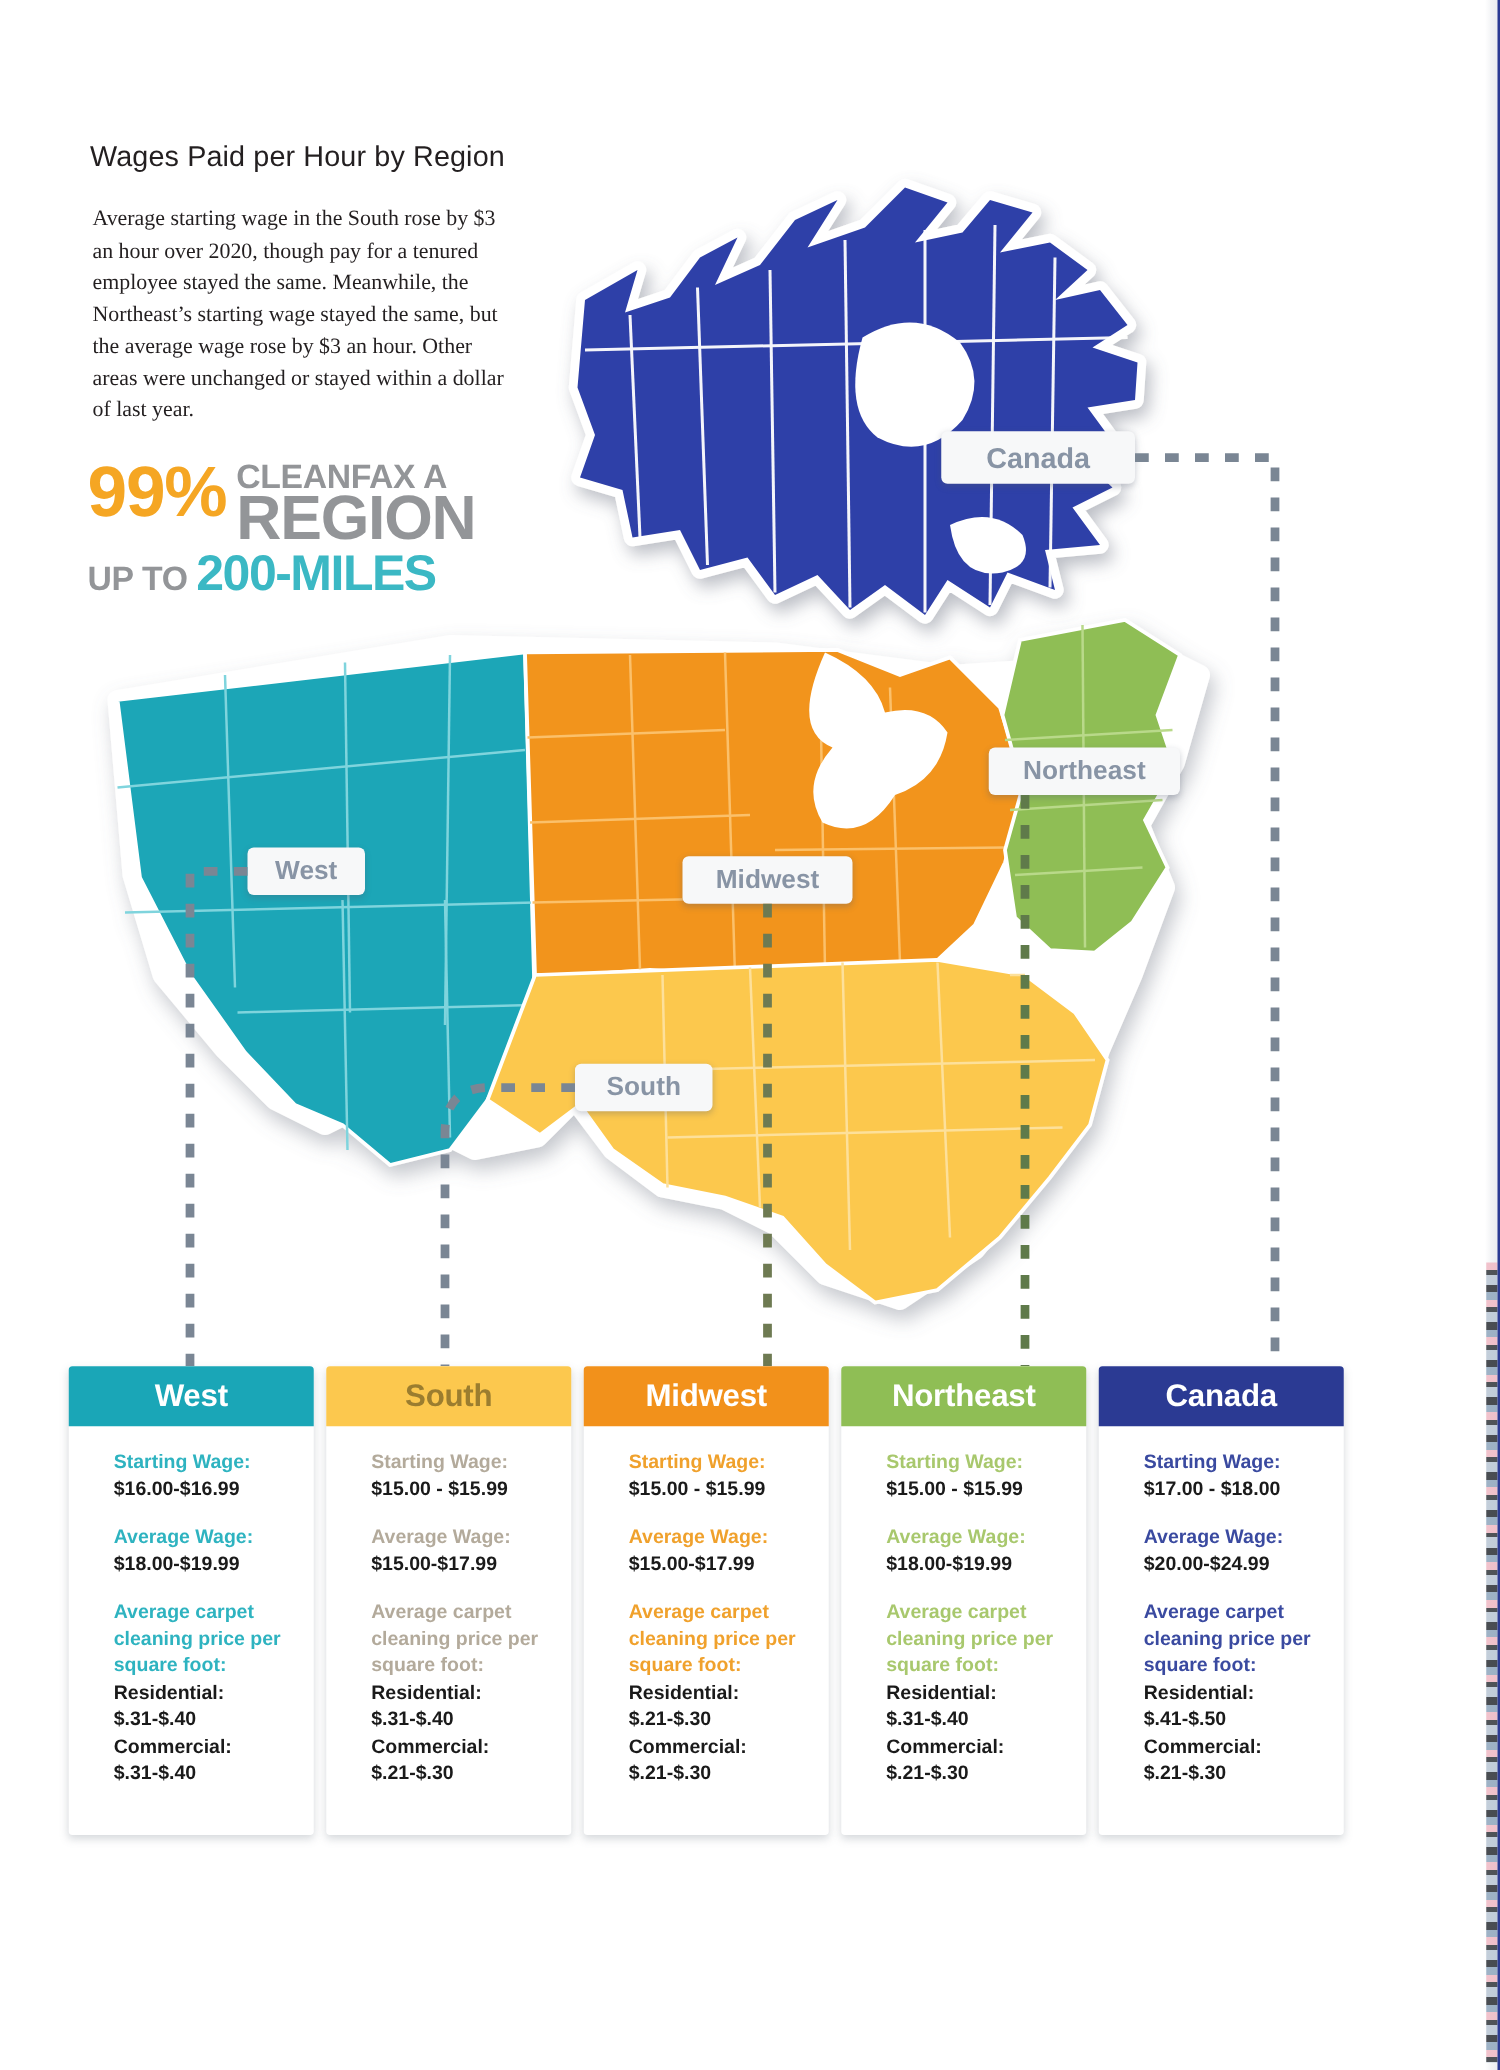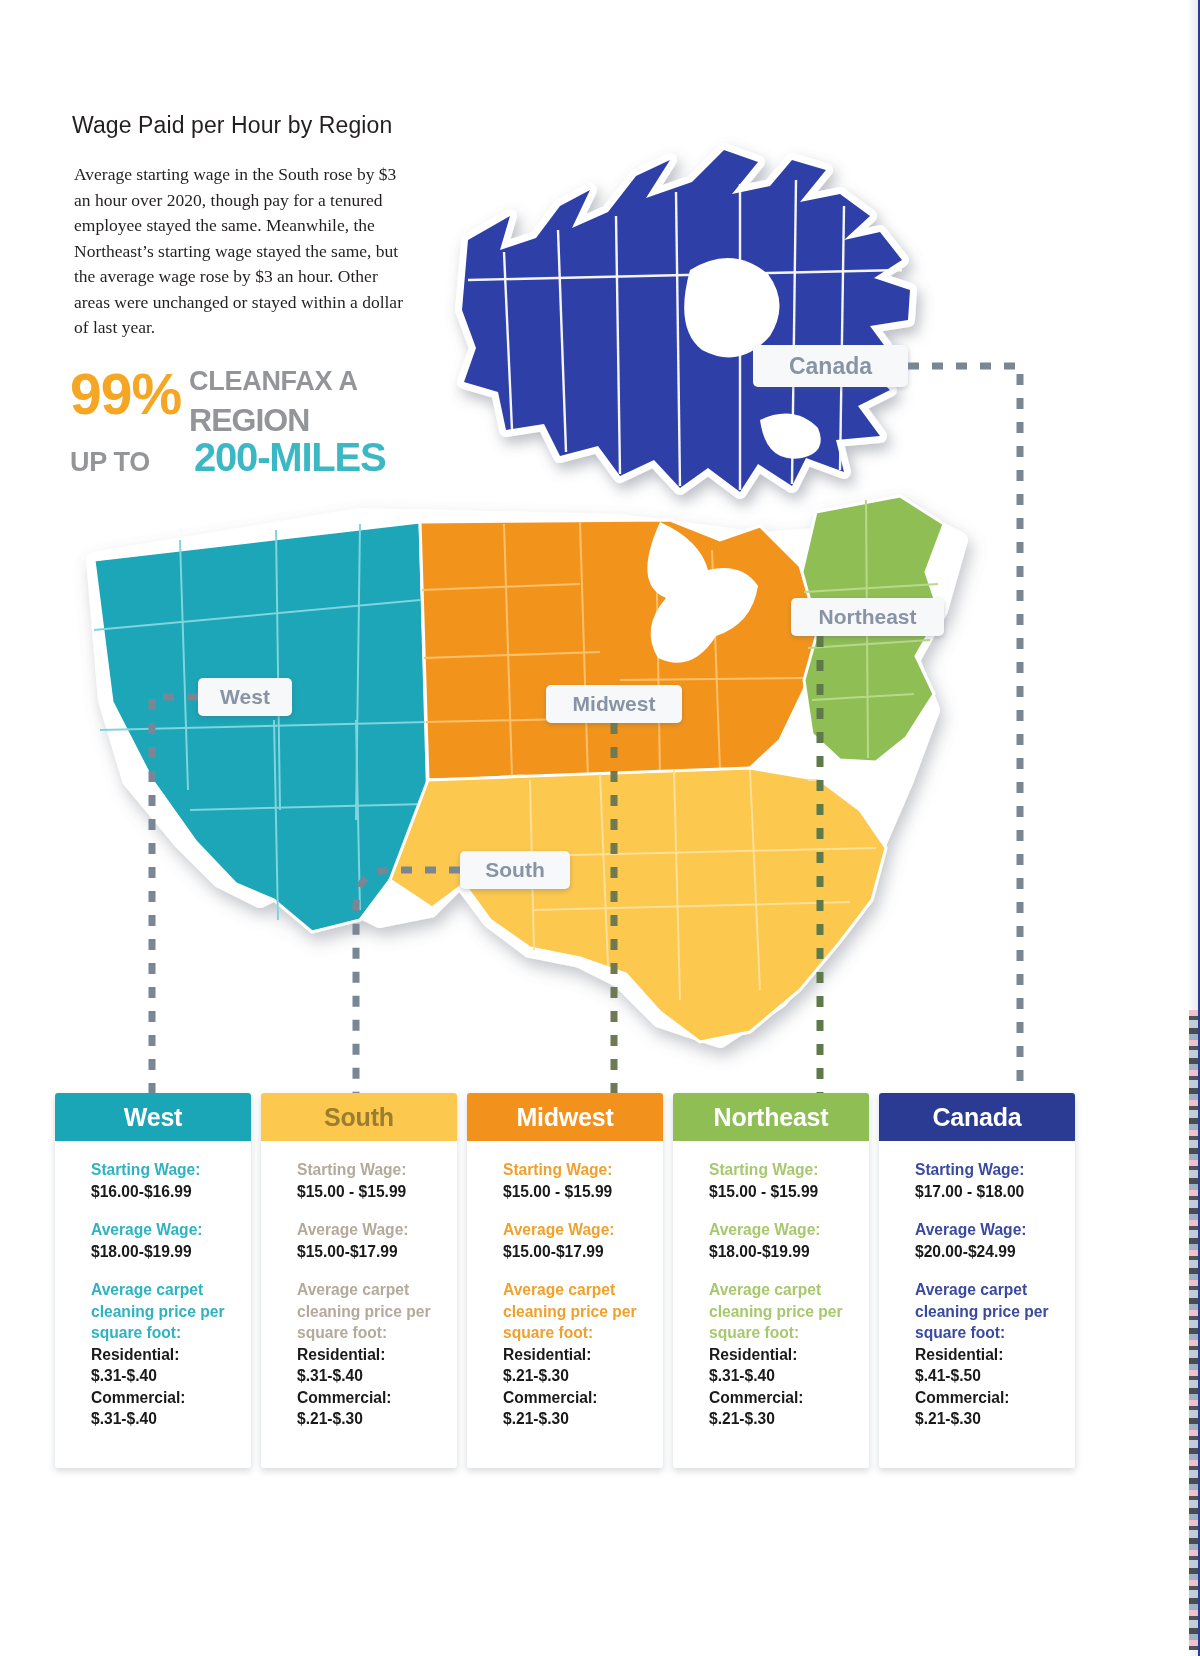--- a/index.html
+++ b/index.html
@@ -22,22 +22,22 @@
     font-size:23px;font-weight:400;color:#231f20;letter-spacing:.1px;}
   .body-copy{position:absolute;left:74px;top:162px;width:340px;
     font-family:"Liberation Serif", serif;font-size:17.5px;line-height:25.5px;color:#231f20;}
 
   
   .stat{position:absolute;left:70px;top:368px;width:420px;}
   .stat-row1{display:flex;align-items:flex-start;}
   .stat-pct{font-size:57px;font-weight:700;color:#f5a623;line-height:.92;letter-spacing:-1px;}
   .stat-words{margin-left:8px;margin-top:2px;}
   .stat-srv{font-size:27px;font-weight:700;color:#939598;line-height:.82;letter-spacing:-.3px;}
-  .stat-reg{font-size:32px;font-weight:700;color:#939598;line-height:.82;letter-spacing:-1px;margin-top:15px;}
-  .stat-row2{margin-top:2px;display:flex;align-items:baseline;gap:37px;}
+  .stat-reg{font-size:50px;font-weight:700;color:#939598;line-height:.82;letter-spacing:-1px;margin-top:2px;}
+  .stat-row2{margin-top:2px;display:flex;align-items:baseline;}
   .stat-upto{font-size:27px;font-weight:700;color:#939598;letter-spacing:-.3px;}
   .stat-miles{font-size:40px;font-weight:700;color:#3bb8c4;letter-spacing:-1.2px;margin-left:7px;}
 
   
   .canada-map{position:absolute;left:440px;top:120px;width:620px;height:400px;}
   .us-map{position:absolute;left:60px;top:480px;width:1000px;height:640px;}
   .map-label{position:absolute;background:#f7f8f9;border-radius:5px;
     box-shadow:0 2px 5px rgba(80,90,110,.30);
     color:#8894a5;font-weight:700;display:flex;align-items:center;justify-content:center;}
   .lbl-canada{left:753px;top:345px;width:155px;height:42px;font-size:23px;}
@@ -74,21 +74,21 @@
 </style>
 </head>
 <body>
 
 <div class="page">
 
   <div class="page-edge"></div>
   <div class="edge-strip"></div>
   <div class="edge-rule"></div>
 
-  <div class="headline">Wage Paid per Hour by Region</div>
+  <div class="headline">Wages Paid per Hour by Region</div>
   <div class="body-copy">Average starting wage in the South rose by $3 an hour over 2020, though pay for a tenured employee stayed the same. Meanwhile, the Northeast’s starting wage stayed the same, but the average wage rose by $3 an hour. Other areas were unchanged or stayed within a dollar of last year.</div>
 
   <div class="stat">
     <div class="stat-row1">
       <div class="stat-pct">99%</div>
       <div class="stat-words">
         <div class="stat-srv">CLEANFAX A</div>
         <div class="stat-reg">REGION</div>
       </div>
     </div>

